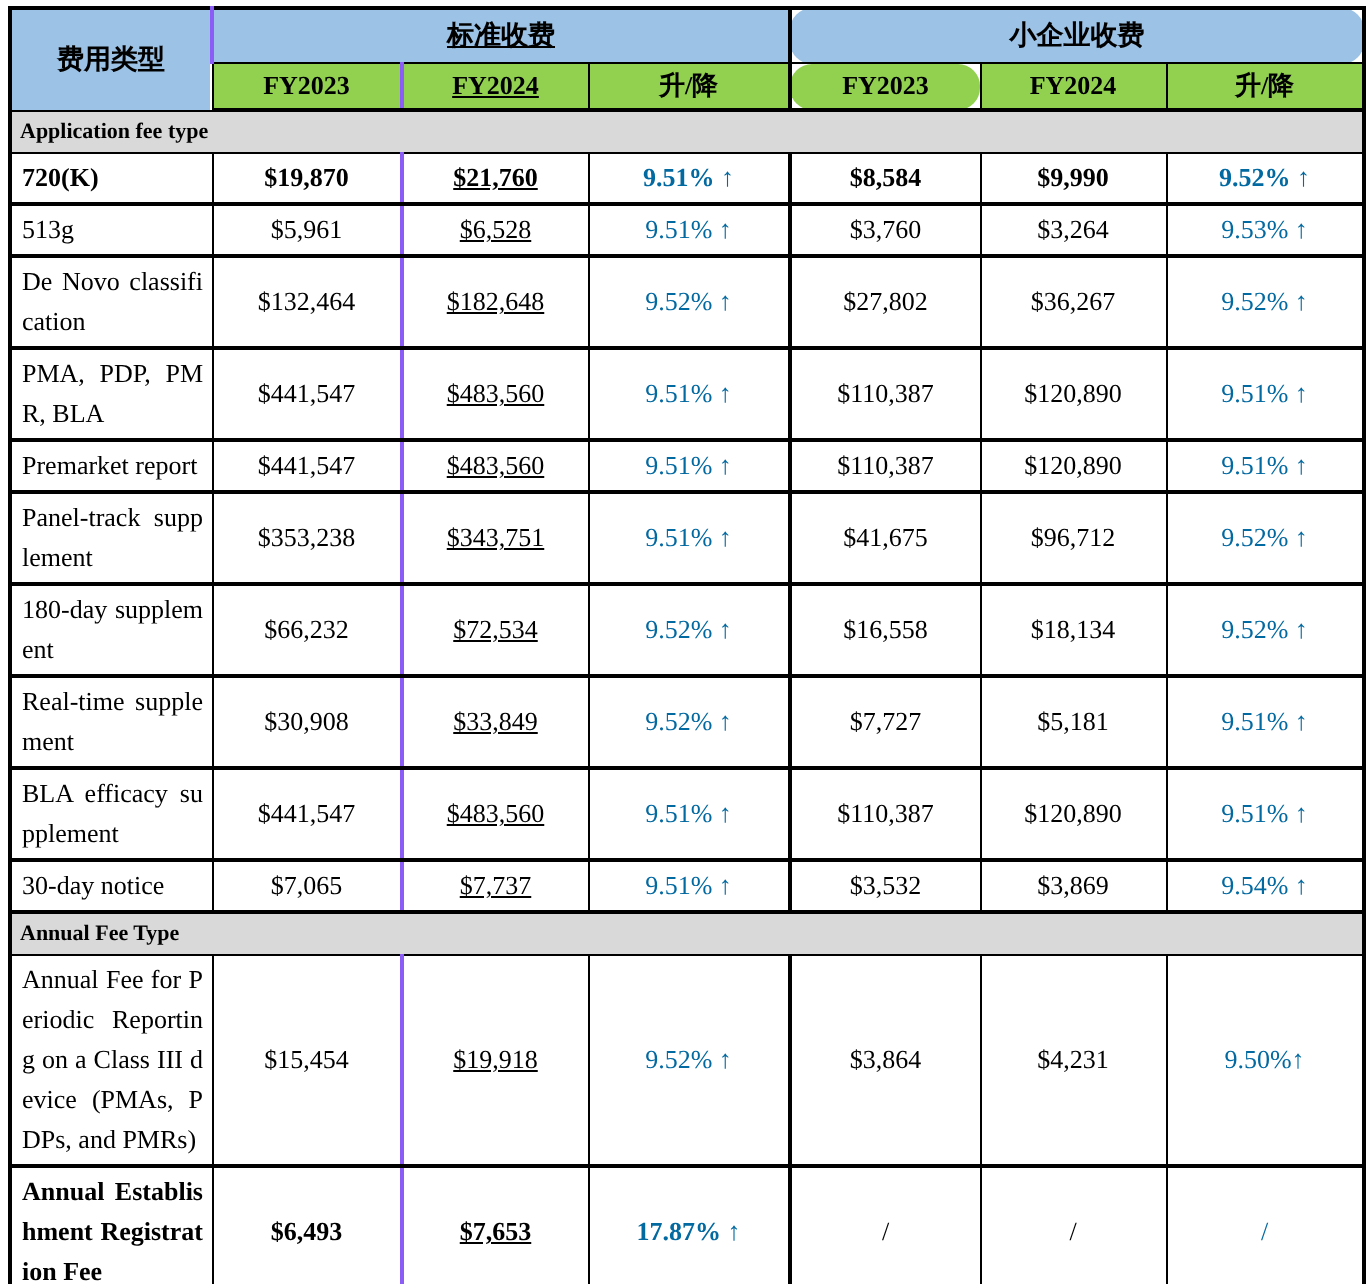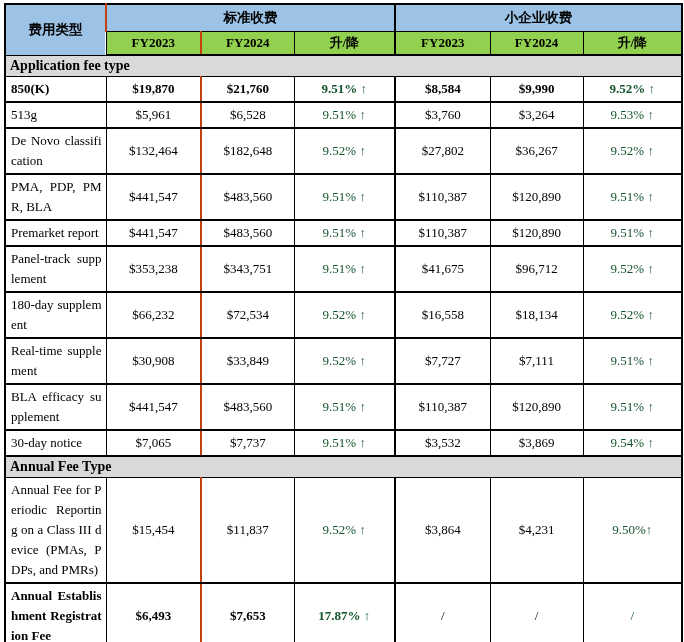--- a/index.html
+++ b/index.html
@@ -4,28 +4,28 @@
 <style>
   html,body{margin:0;padding:0;background:#ffffff;}
   body{width:684px;height:642px;overflow:hidden;font-family:"Liberation Serif","DejaVu Serif",serif;}
   table{border-collapse:collapse;table-layout:fixed;margin:3px 0 0 4px;border:2px solid #000;}
   col.c0{width:101px}col.c1{width:95px}col.c2{width:93px}col.c3{width:101px}
   col.c4{width:95px}col.c5{width:93px}col.c6{width:99px}
   th,td{border:1px solid #000;font-size:13px;color:#000;overflow:hidden;}
   thead th{font-weight:bold;text-align:center;}
   th.blue{background:#9CC2E5;height:24px;font-size:13.5px;}
   th.green{background:#92D050;height:20px;border-bottom:2px solid #000;margin-left:11px;}
-  td.section-title{background:#D9D9D9;font-weight:bold;text-align:left;padding:1px 4px;height:18px;border-bottom:1px solid #000;font-size:14px;}
+  td.section-title{background:#D9D9D9;font-weight:bold;text-align:left;padding:1px 4px;height:18px;border-bottom:1px solid #000;font-size:11px;}
   tr.data-row td{border-bottom:2px solid #000;}
   td.label{text-align:justify;padding:2px 4px 2px 5px;line-height:20px;word-break:break-all;}
   td.val{text-align:center;line-height:20px;padding:2px 2px;}
-  .red{color:#14532d;}
+  .red{color:#0369a1;}
   .bold{font-weight:bold;}
-  .med-left{border-left:2px solid #c2410c;}
-  .group-left{border-left:2.5px solid #000;}
+  .med-left{border-left:2px solid #8b5cf6;text-decoration:underline;}
+  .group-left{border-left:2.5px solid #000;border-radius:11px;}
 </style>
 </head>
 <body>
 
 <table>
   <colgroup>
     <col class="c0">
       <col class="c1">
       <col class="c2">
       <col class="c3">
@@ -46,21 +46,21 @@
       <th class="green group-left">FY2023</th>
       <th class="green">FY2024</th>
       <th class="green">升/降</th>
     </tr>
   </thead>
   <tbody id="rows">
       <tr class="section-row">
         <td colspan="7" class="section-title">Application fee type</td>
       </tr>
       <tr class="data-row">
-        <td class="label bold">850(K)</td>
+        <td class="label bold">720(K)</td>
         <td class="val bold">$19,870</td>
         <td class="val bold med-left">$21,760</td>
         <td class="val red bold">9.51% ↑</td>
         <td class="val bold group-left">$8,584</td>
         <td class="val bold">$9,990</td>
         <td class="val red bold">9.52% ↑</td>
       </tr>
       <tr class="data-row">
         <td class="label">513g</td>
         <td class="val">$5,961</td>
@@ -114,21 +114,21 @@
         <td class="val group-left">$16,558</td>
         <td class="val">$18,134</td>
         <td class="val red">9.52% ↑</td>
       </tr>
       <tr class="data-row">
         <td class="label">Real-time supplement</td>
         <td class="val">$30,908</td>
         <td class="val med-left">$33,849</td>
         <td class="val red">9.52% ↑</td>
         <td class="val group-left">$7,727</td>
-        <td class="val">$7,111</td>
+        <td class="val">$5,181</td>
         <td class="val red">9.51% ↑</td>
       </tr>
       <tr class="data-row">
         <td class="label">BLA efficacy supplement</td>
         <td class="val">$441,547</td>
         <td class="val med-left">$483,560</td>
         <td class="val red">9.51% ↑</td>
         <td class="val group-left">$110,387</td>
         <td class="val">$120,890</td>
         <td class="val red">9.51% ↑</td>
@@ -141,21 +141,21 @@
         <td class="val group-left">$3,532</td>
         <td class="val">$3,869</td>
         <td class="val red">9.54% ↑</td>
       </tr>
       <tr class="section-row">
         <td colspan="7" class="section-title">Annual Fee Type</td>
       </tr>
       <tr class="data-row">
         <td class="label">Annual Fee for Periodic Reporting on a Class III device (PMAs, PDPs, and PMRs)</td>
         <td class="val">$15,454</td>
-        <td class="val med-left">$11,837</td>
+        <td class="val med-left">$19,918</td>
         <td class="val red">9.52% ↑</td>
         <td class="val group-left">$3,864</td>
         <td class="val">$4,231</td>
         <td class="val red">9.50%↑</td>
       </tr>
       <tr class="data-row">
         <td class="label bold">Annual Establishment Registration Fee</td>
         <td class="val bold">$6,493</td>
         <td class="val bold med-left">$7,653</td>
         <td class="val red bold">17.87% ↑</td>

